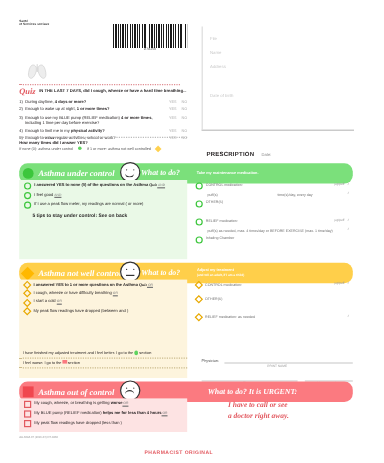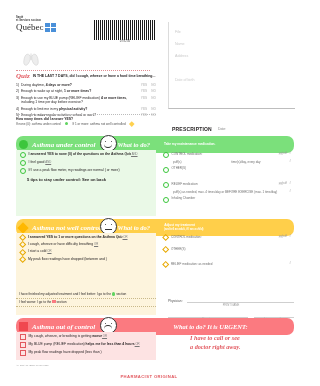--- a/index.html
+++ b/index.html
@@ -142,29 +142,20 @@
     font-size:4.2px;font-weight:bold;letter-spacing:.4px;color:#e2585f;}
 </style>
 </head>
 <body>
 
 <div class="page">
 
   <div class="logo">
     <div class="l1">Santé</div>
     <div class="l1">et Services sociaux</div>
-    <div class="qrow">
-      <div class="qbec">Québec</div>
-      <div class="flag">
-          <i></i>
-          <i></i>
-          <i></i>
-          <i></i>
-        </div>
-    </div>
   </div>
 
   <div class="barcode"></div>
   <div class="barcode-num">D78256</div>
 
   <svg class="lungs" viewBox="0 0 24 22">
     <path d="M12 2v9" stroke="#cfcfcf" stroke-width="1" fill="none"></path>
     <path d="M11 6c-1-3-4-4-6-2-2 2-3 7-3 10 0 3 2 5 4 4 2-1 4-4 5-8z" fill="#ededed" stroke="#c4c4c4" stroke-width=".6"></path>
     <path d="M13 6c1-3 4-4 6-2 2 2 3 7 3 10 0 3-2 5-4 4-2-1-4-4-5-8z" fill="#ededed" stroke="#c4c4c4" stroke-width=".6"></path>
   </svg>

